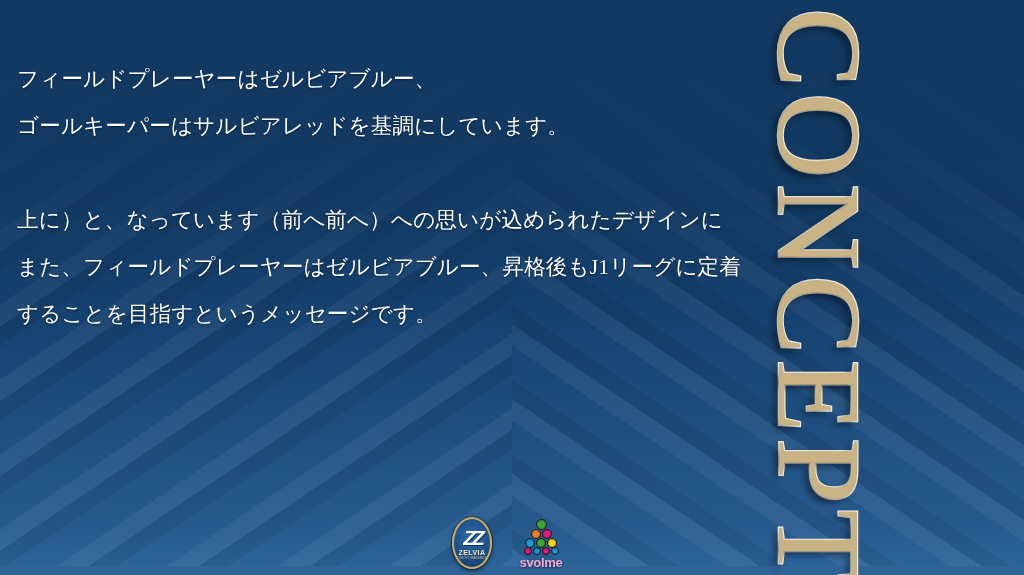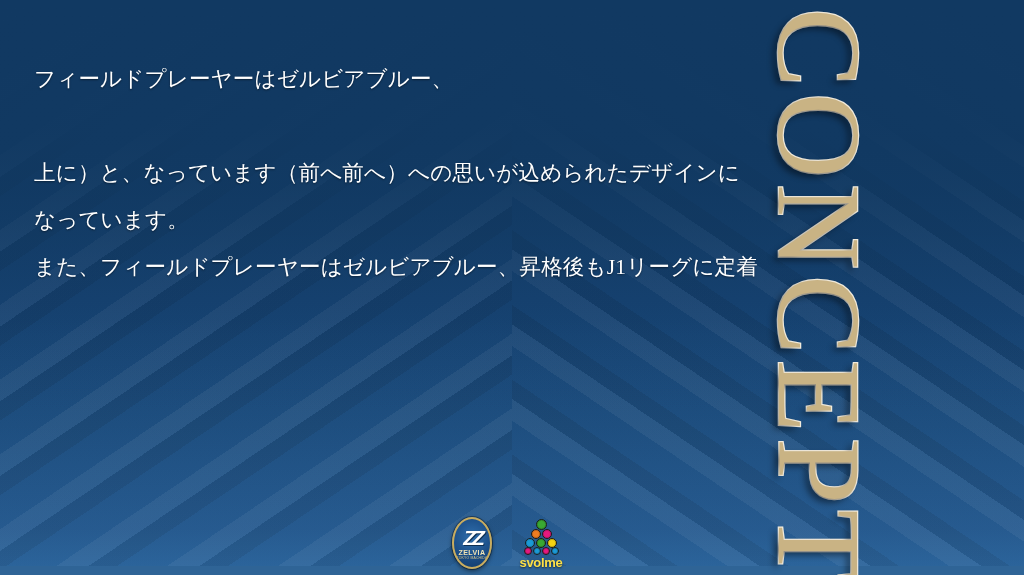--- a/index.html
+++ b/index.html
@@ -68,21 +68,21 @@
     background:linear-gradient(180deg,rgba(255,255,255,0) 55%,rgba(120,180,230,0.10) 100%);
   }
   .bottom-strip{
     position:absolute;left:0;right:0;bottom:0;height:9px;
     background:#2f6496;
   }
 
   
   .copy{
     position:absolute;
-    left:34px;top:56px;
+    left:17px;top:56px;
     width:860px;
     color:#ffffff;
     font-size:21.5px;
     line-height:47px;
     letter-spacing:.2px;
     text-shadow:0 1px 2px rgba(0,0,0,.45);
     z-index:5;
   }
   .para{margin:0;}
   .spacer{height:47px;}
@@ -166,21 +166,21 @@
   .dot{
     border-radius:50%;
     border:1.6px solid #1b1b1b;
     margin:-0.5px 0.5px;
     box-shadow:inset 0 0 0 1px rgba(0,0,0,.15);
   }
   .d-lg{width:11px;height:11px;}
   .d-md{width:10px;height:10px;}
   .d-sm{width:8px;height:8px;}
   .svolme .wordmark{
-    color:#fde047;
+    color:#f9a8d4;
     font-family:"Liberation Sans","DejaVu Sans",sans-serif;
     font-weight:700;
     font-size:13px;
     line-height:1;
     letter-spacing:-.3px;
     margin-top:2px;
     text-shadow:0 1px 2px rgba(0,0,0,.6);
   }
 </style>
 </head>
@@ -198,28 +198,29 @@
     </div>
   </div>
   <div class="chev-fade"></div>
   <div class="bg-gloss"></div>
   <div class="bottom-strip"></div>
 
   <div class="copy">
 
     <div class="para">
       <div class="line">フィールドプレーヤーはゼルビアブルー、</div>
+      <div class="line">ゴールキーパーはサルビアレッドを基調にしています。</div>
     </div>
 
     <div class="spacer"></div>
 
     <div class="para blk-2">
       <div class="line">上に）と、なっています（前へ前へ）への思いが込められたデザインに</div>
-      <div class="line">なっています。</div>
       <div class="line">また、フィールドプレーヤーはゼルビアブルー、昇格後もJ1リーグに定着</div>
+      <div class="line">することを目指すというメッセージです。</div>
     </div>
 
   </div>
 
   <div class="concept">CONCEPT</div>
 
   <div class="logos">
 
     <div class="logo">
       <div class="crest">

